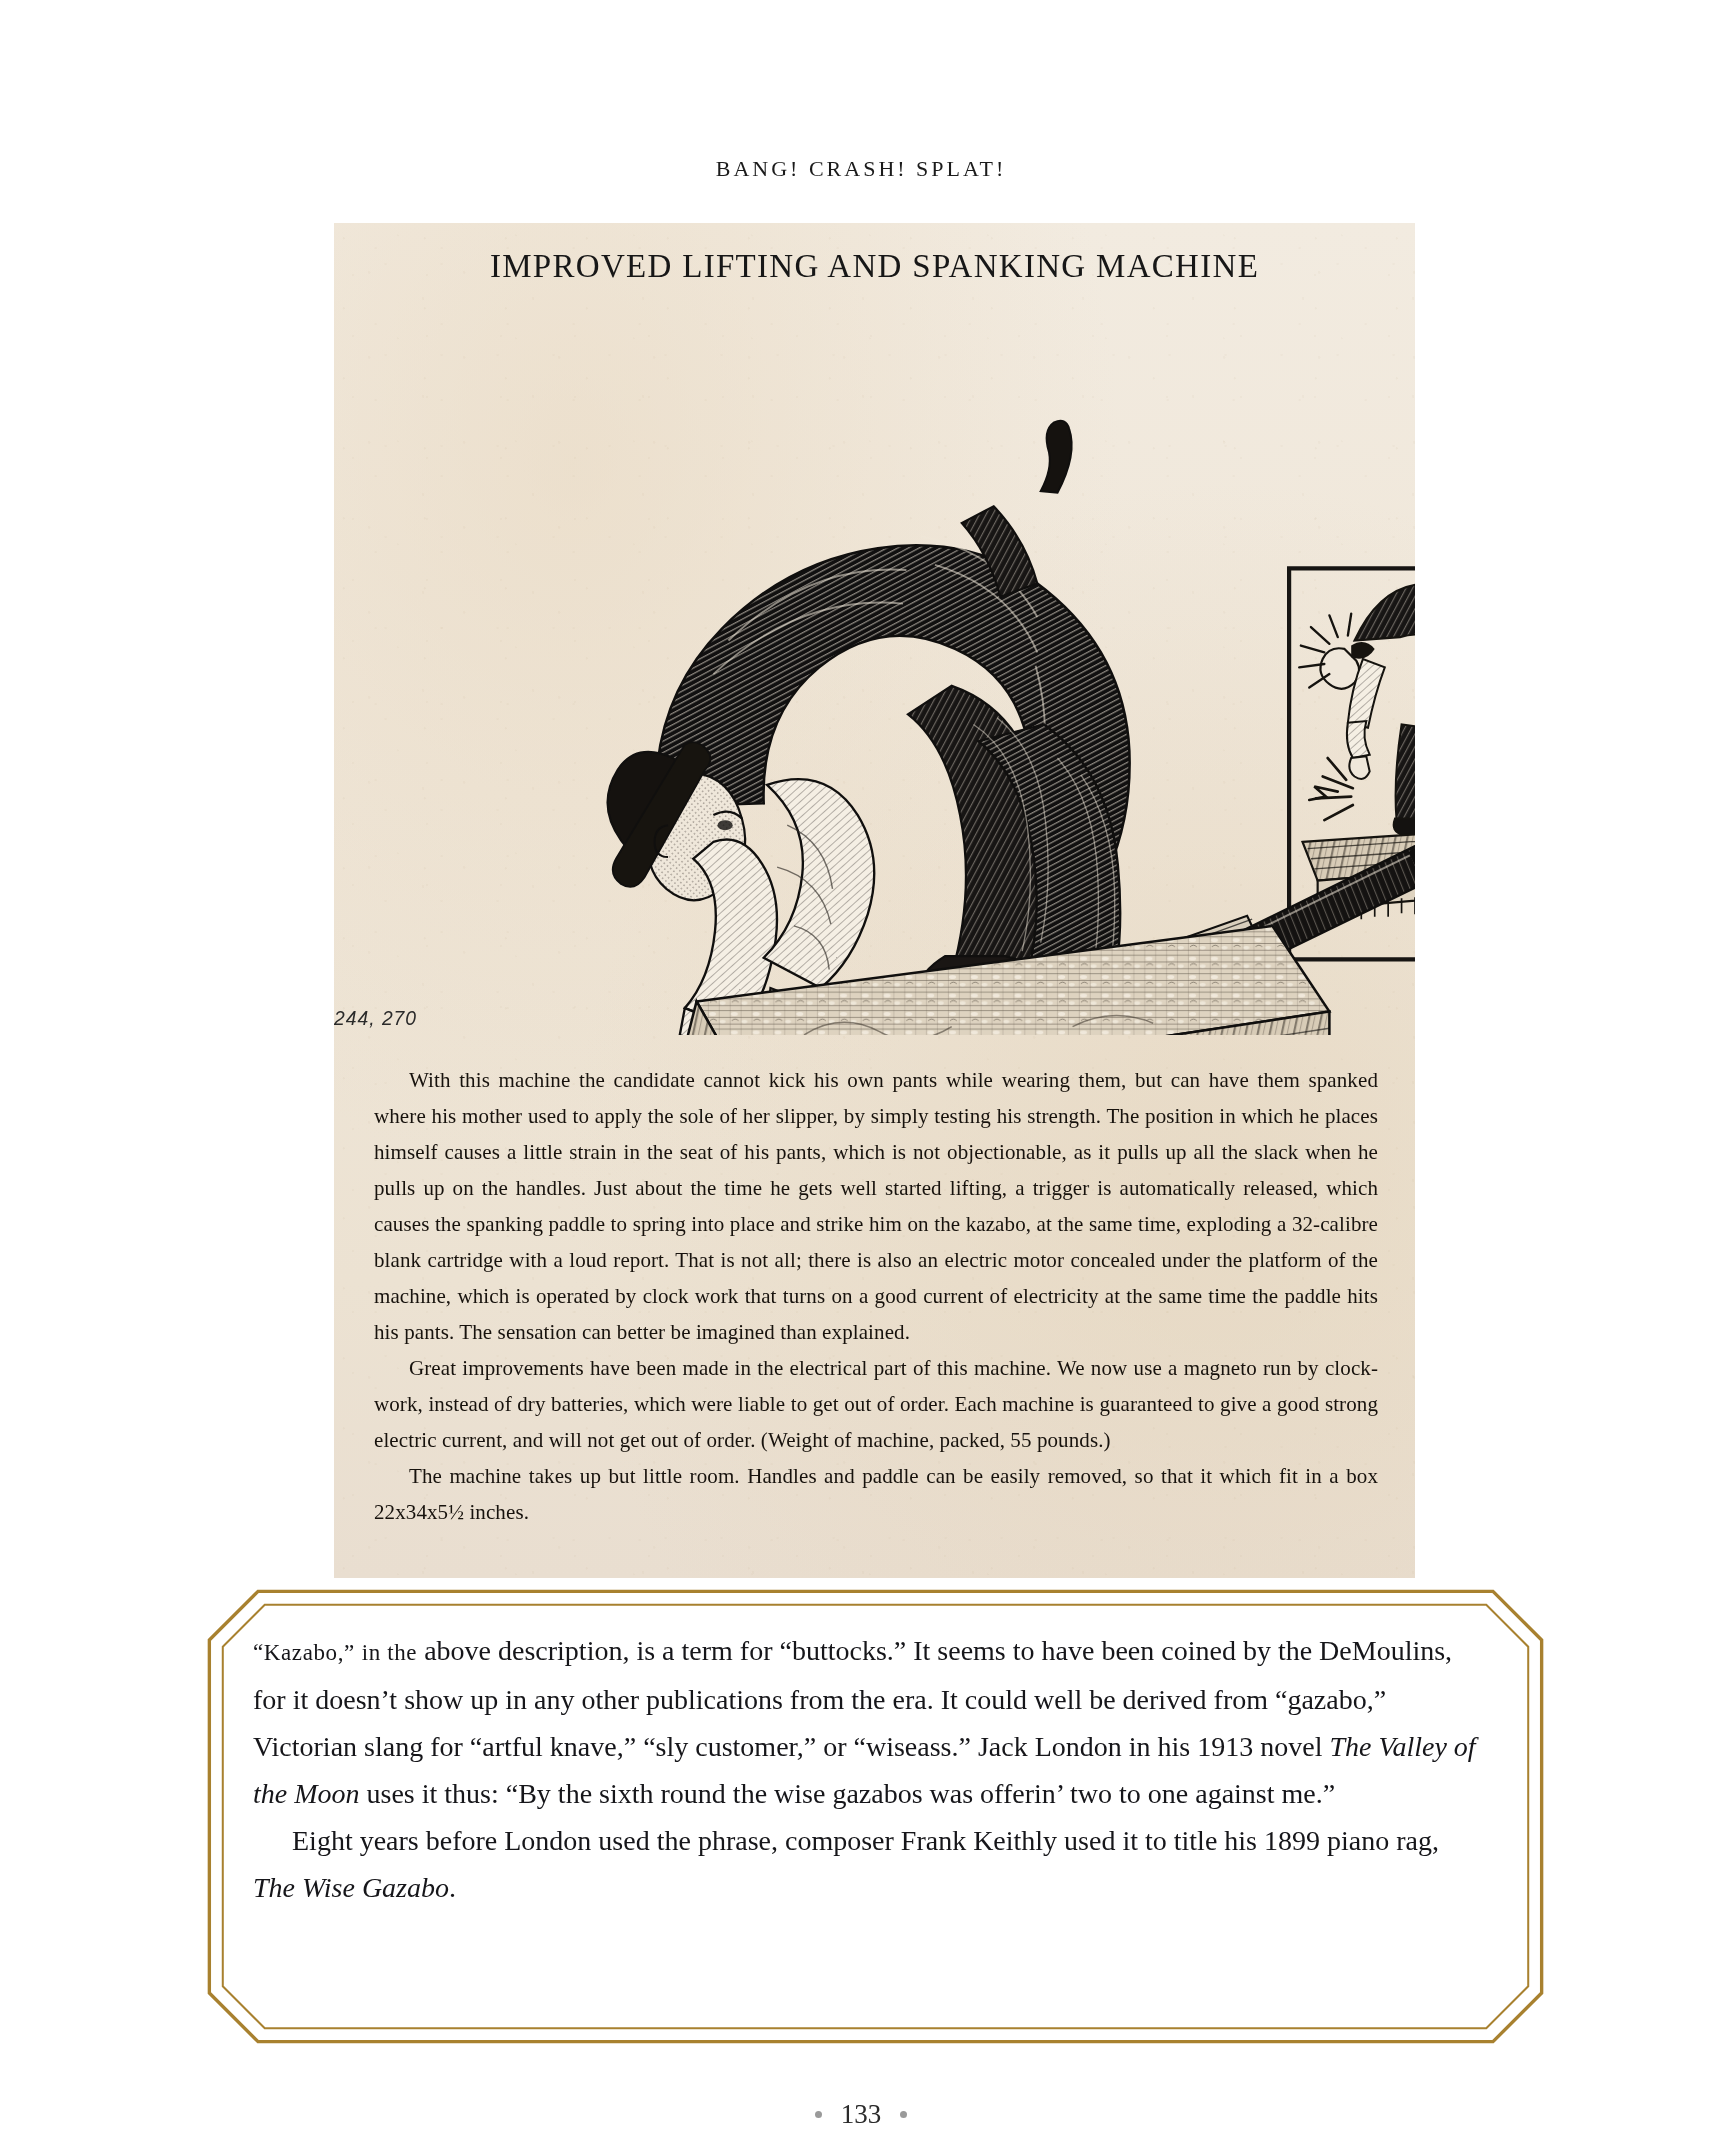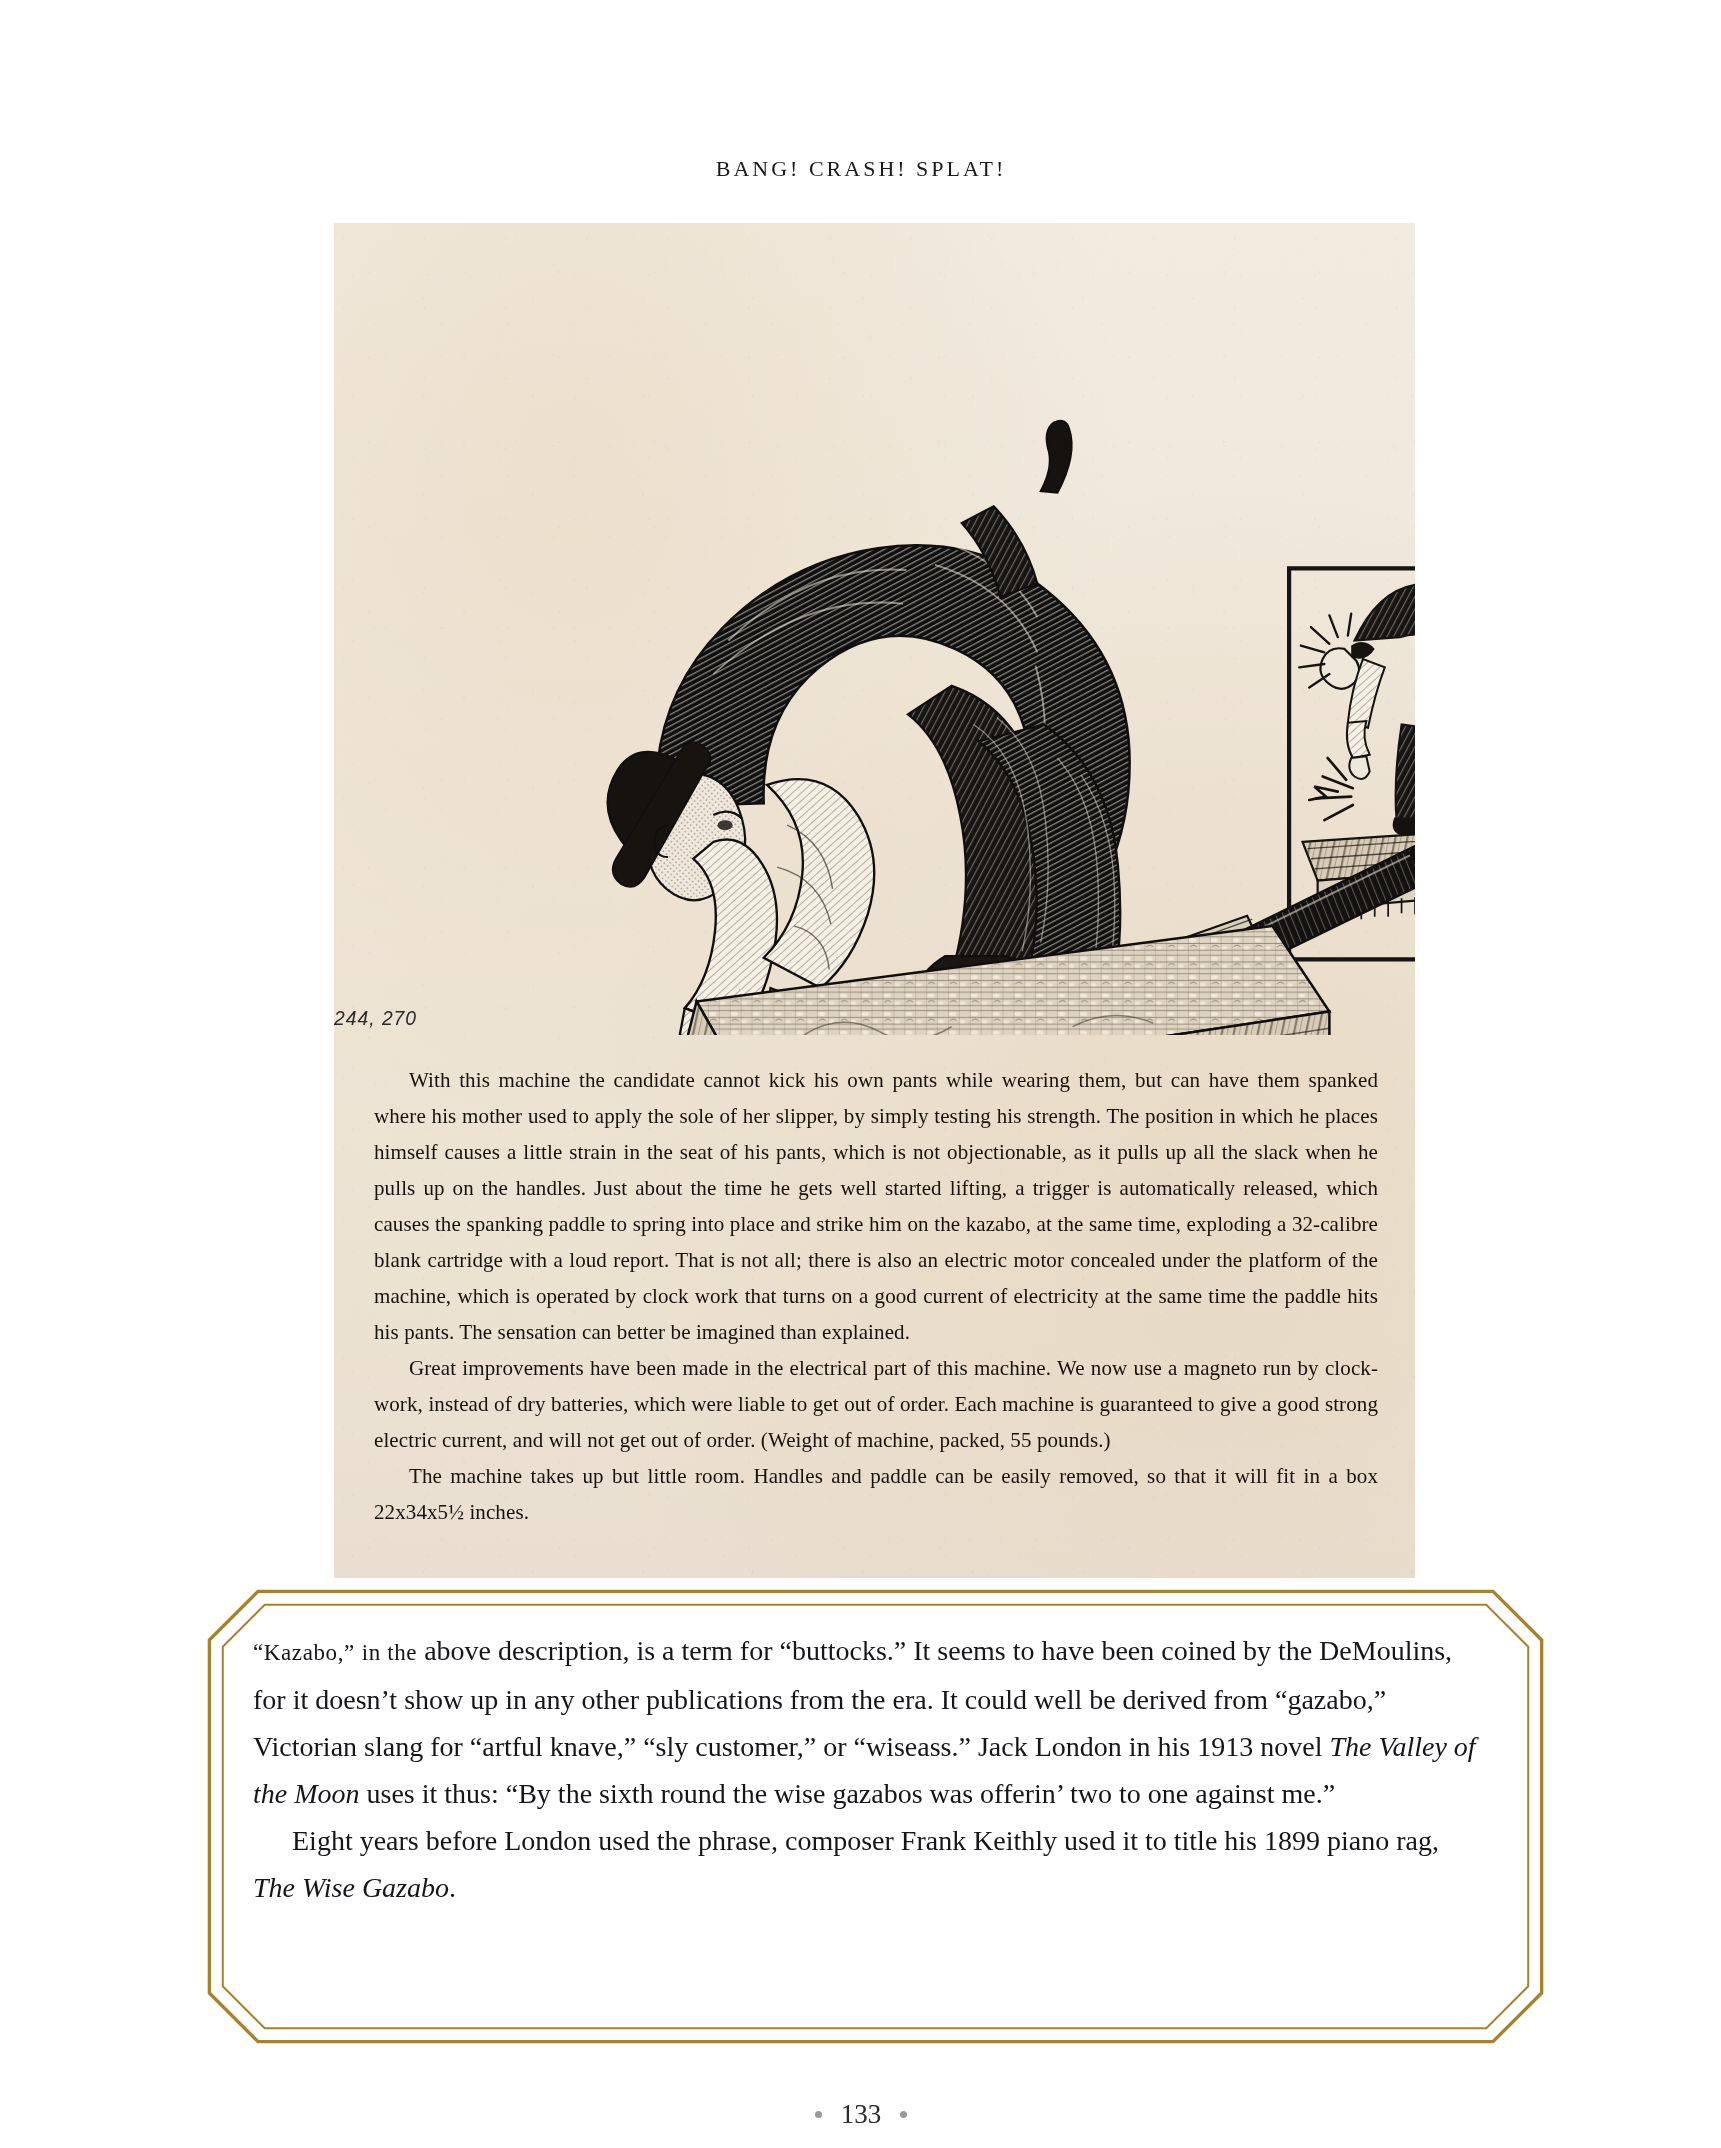--- a/index.html
+++ b/index.html
@@ -166,20 +166,21 @@
   }
 </style>
 </head>
 <body>
 
 <div class="running-header">BANG! CRASH! SPLAT!</div>
 
 <div class="catalog-scan">
   <div class="paper-grain"></div>
 
+  <div class="catalog-title">IMPROVED LIFTING AND SPANKING MACHINE</div>
 
   <div class="illustration">
     <svg viewBox="0 0 1288 890" xmlns="http://www.w3.org/2000/svg">
       <defs>
 
         <pattern id="hatchDark" width="6" height="6" patternUnits="userSpaceOnUse" patternTransform="rotate(62)">
           <rect width="6" height="6" fill="#111010"></rect>
           <rect width="1.5" height="6" fill="#e8e0d2" opacity="0.55"></rect>
         </pattern>
         <pattern id="hatchDark2" width="7" height="7" patternUnits="userSpaceOnUse" patternTransform="rotate(28)">
@@ -491,21 +492,21 @@
         </g>
       </g>
     </svg>
   </div>
 
   <div class="fig-number">244, 270</div>
 
   <div class="catalog-body">
     <p>With this machine the candidate cannot kick his own pants while wearing them, but can have them spanked where his mother used to apply the sole of her slipper, by simply testing his strength.  The position in which he places himself causes a little strain in the seat of his pants, which is not objectionable, as it pulls up all the slack when he pulls up on the handles.  Just about the time he gets well started lifting, a trigger is automatically released, which causes the spanking paddle to spring into place and strike him on the kazabo, at the same time, exploding a 32-calibre blank cartridge with a loud report.  That is not all; there is also an electric motor concealed under the platform of the machine, which is operated by clock work that turns on a good current of electricity at the same time the paddle hits his pants.  The sensation can better be imagined than explained.</p>
     <p>Great improvements have been made in the electrical part of this machine.  We now use a magneto run by clock-work, instead of dry batteries, which were liable to get out of order.  Each machine is guaranteed to give a good strong electric current, and will not get out of order. (Weight of machine, packed, 55 pounds.)</p>
-    <p>The machine takes up but little room.  Handles and paddle can be easily removed, so that it will fit in a box 22x34x5½ inches.</p>
+    <p>The machine takes up but little room.  Handles and paddle can be easily removed, so that it which fit in a box 22x34x5½ inches.</p>
   </div>
 </div>
 
 <div class="commentary-wrap">
   <svg class="frame" viewBox="0 0 1596 545" preserveAspectRatio="none">
 
     <path d="M4 62 L62 4 L1534 4 L1592 62 L1592 483 L1534 541 L62 541 L4 483 Z" fill="none" stroke="#a8812f" stroke-width="4"></path>
 
     <path d="M20 70 L70 20 L1526 20 L1576 70 L1576 475 L1526 525 L70 525 L20 475 Z" fill="none" stroke="#a8812f" stroke-width="2.4"></path>
   </svg>

